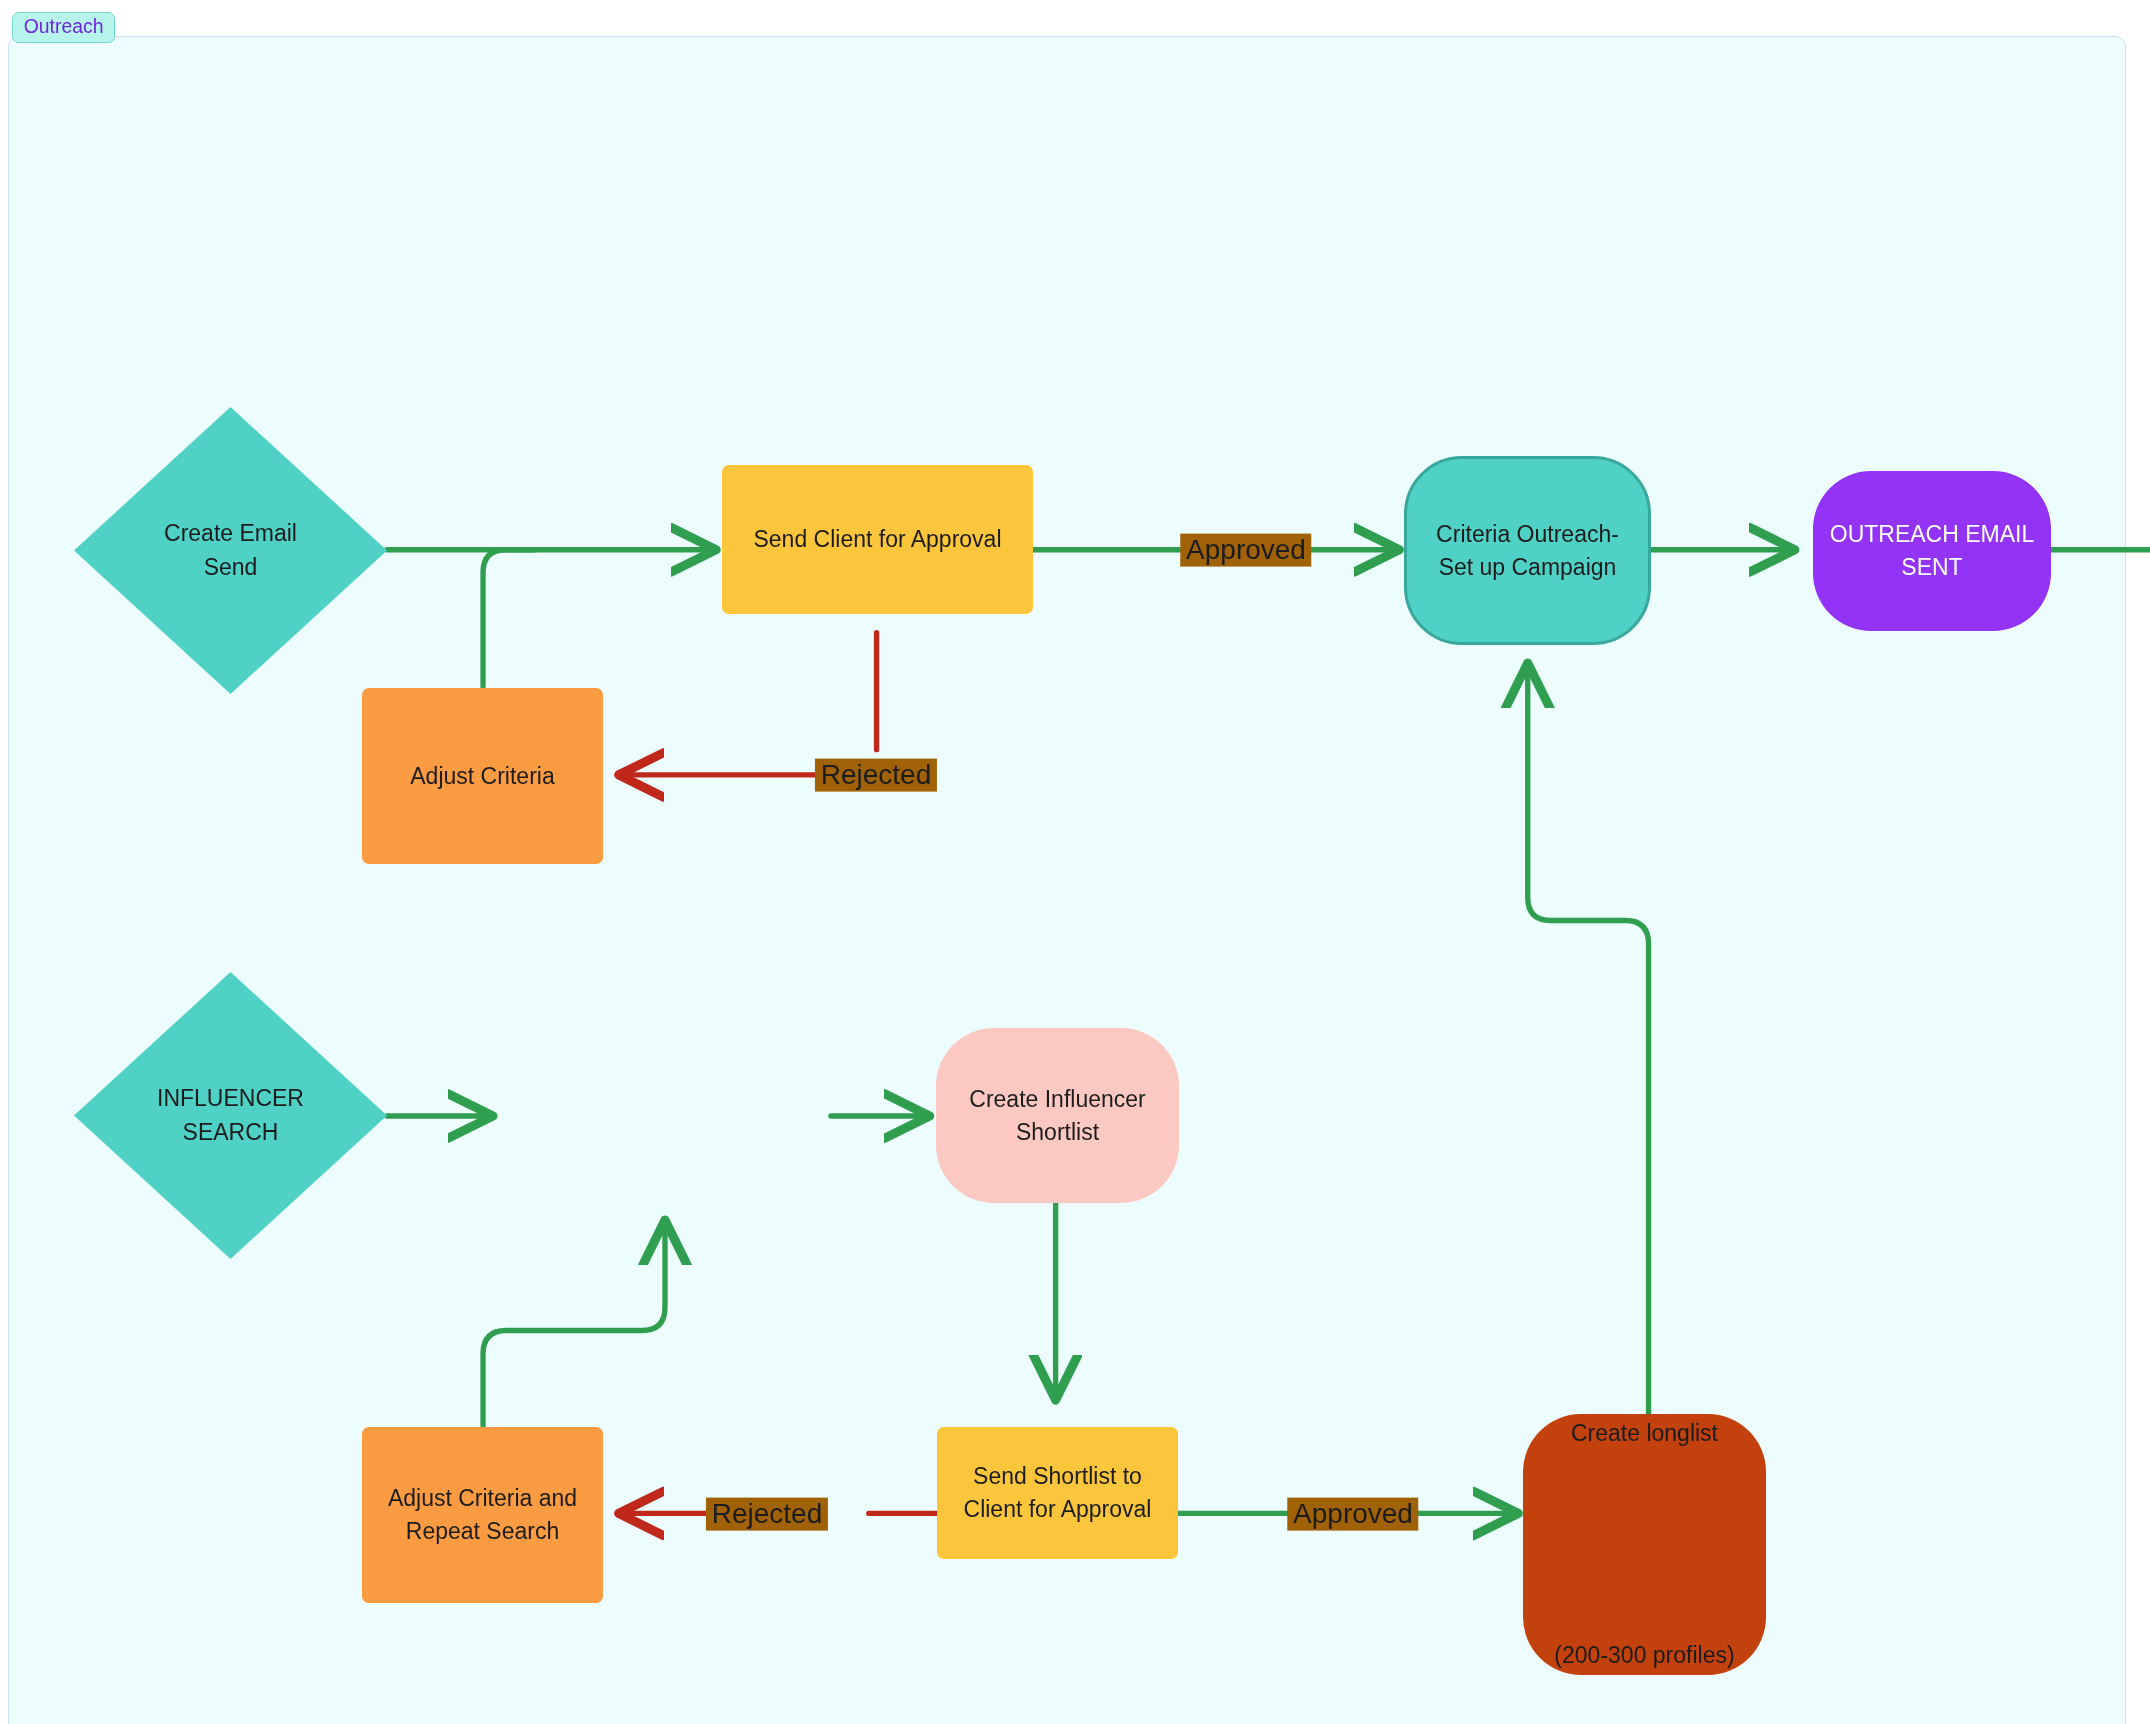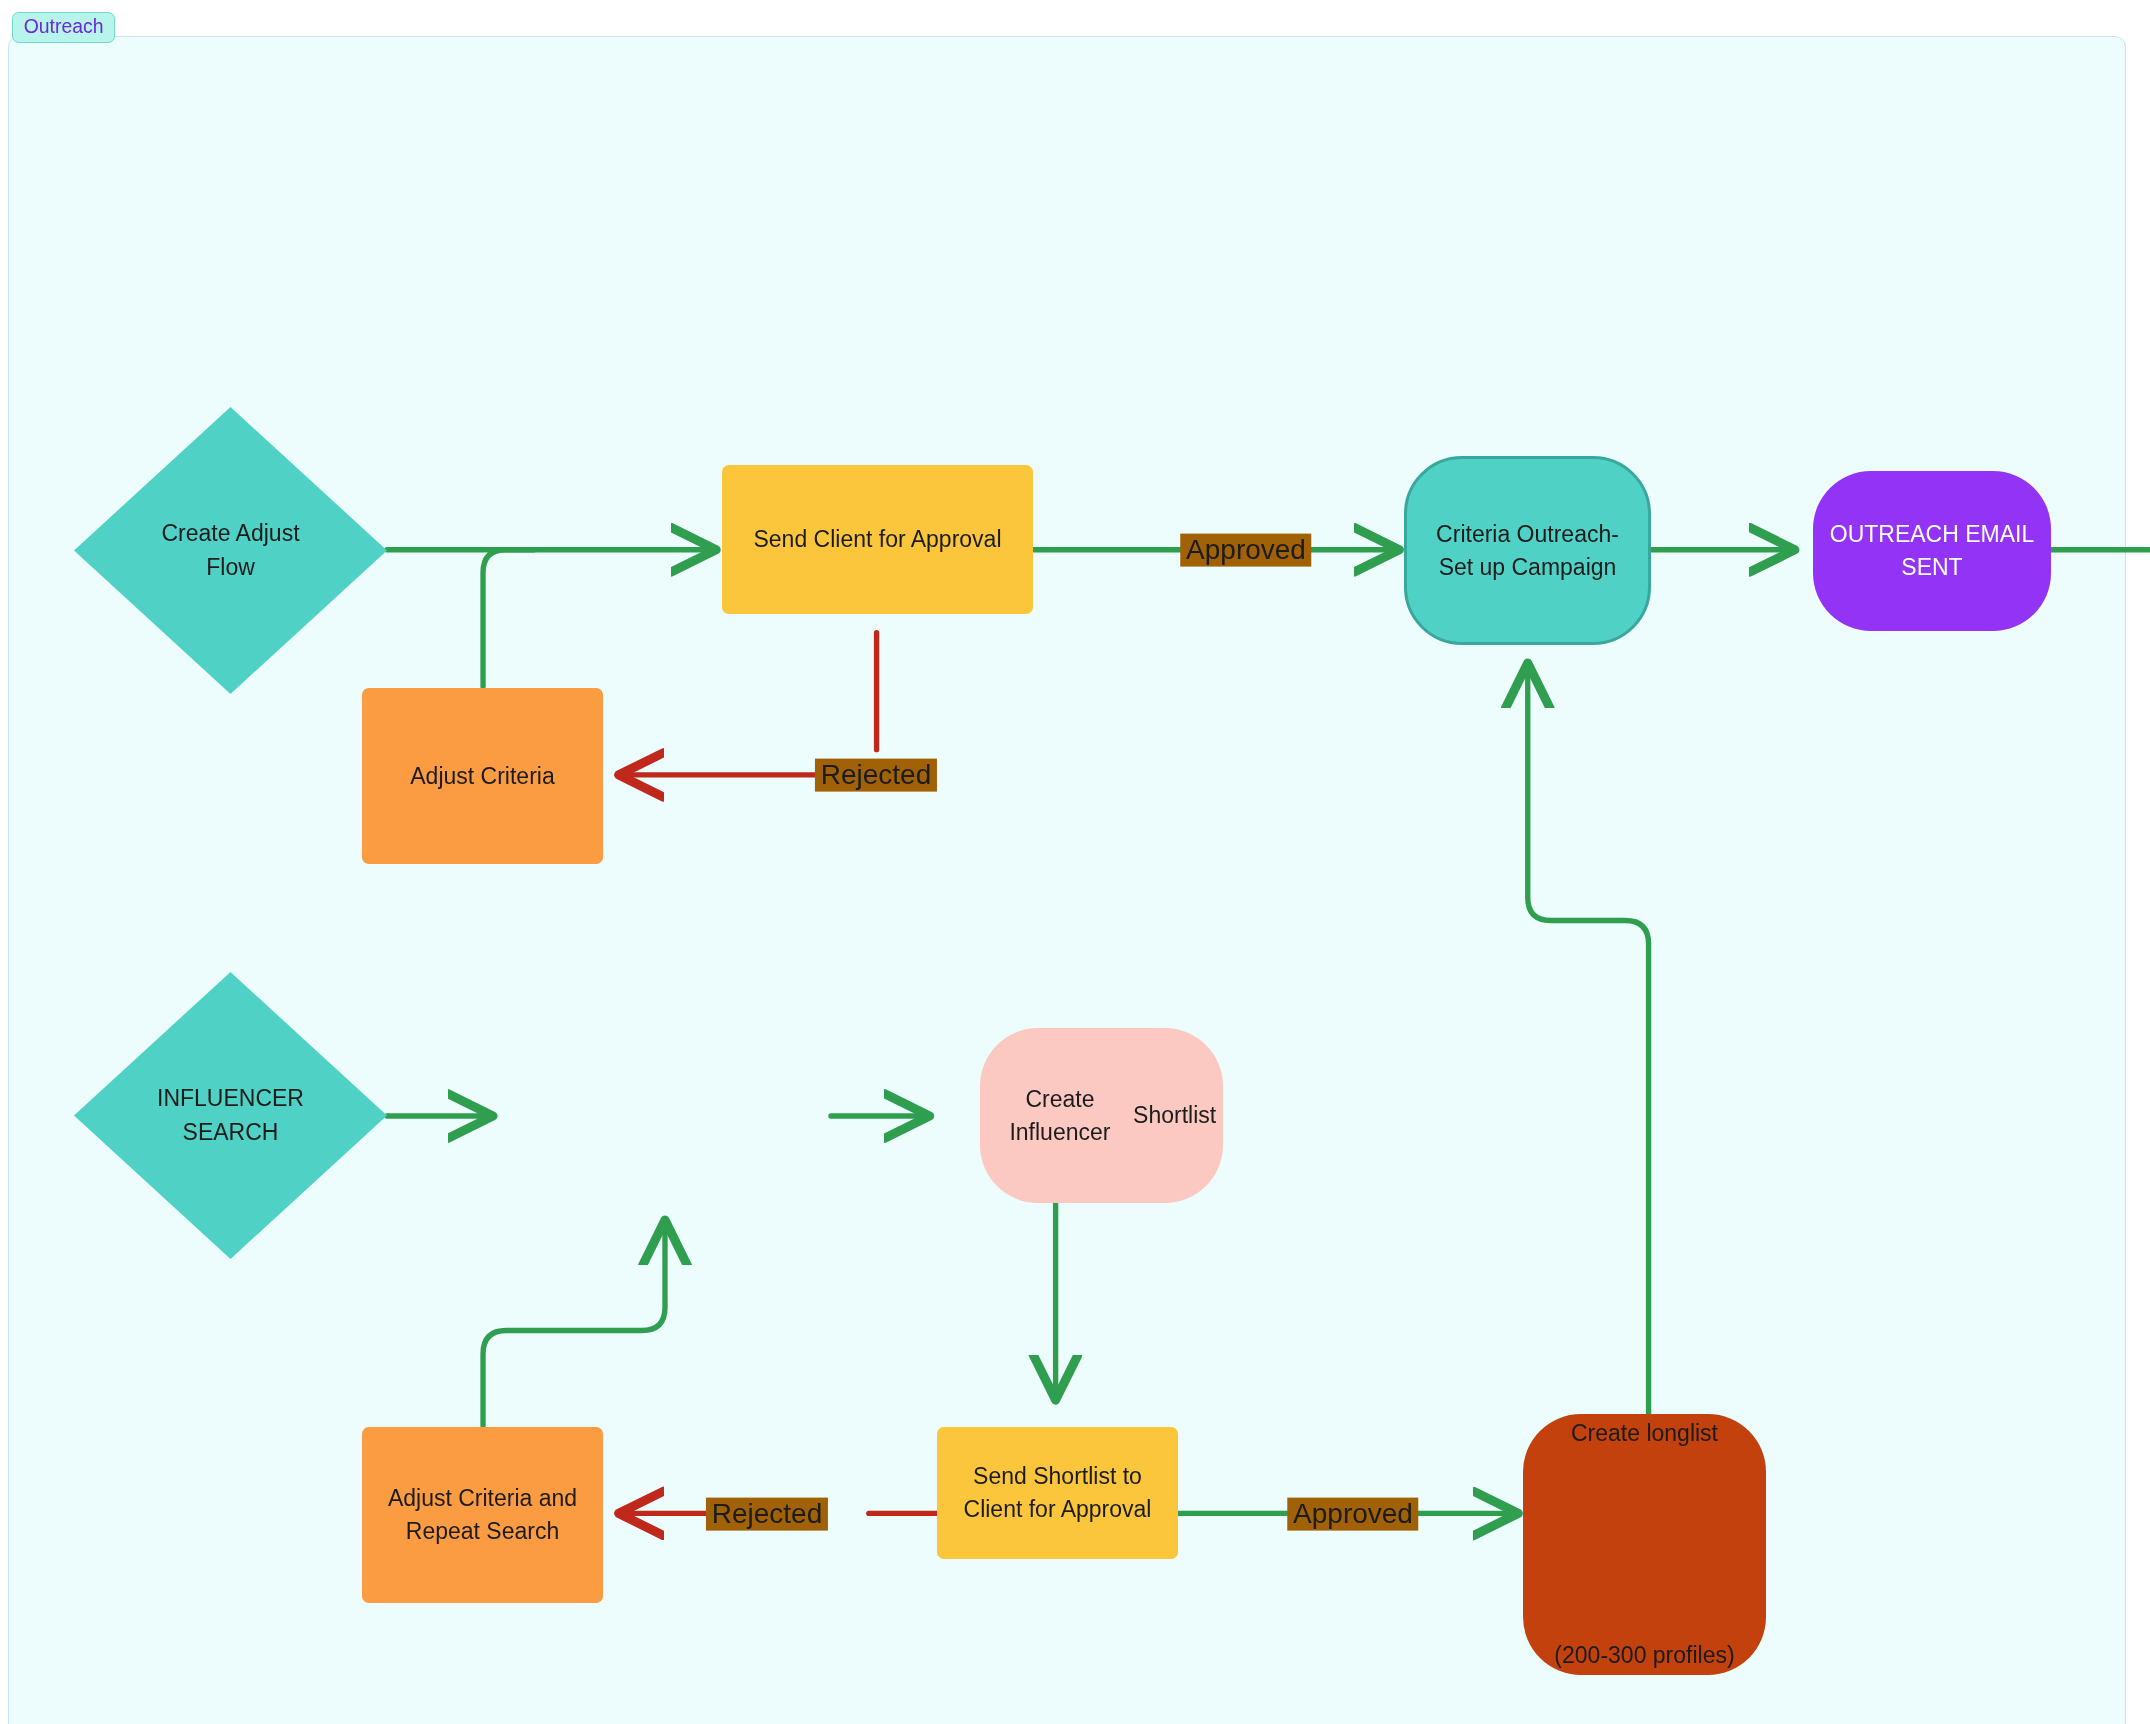--- a/index.html
+++ b/index.html
@@ -158,21 +158,21 @@
     </g>
   </svg>
 
   <div class="edge-label" style="left:1246px; top:550px;">Approved</div>
   <div class="edge-label" style="left:876px; top:775px;">Rejected</div>
   <div class="edge-label" style="left:767px; top:1514px;">Rejected</div>
   <div class="edge-label" style="left:1353px; top:1514px;">Approved</div>
 
   <div class="diamond-wrap" style="left:74px; top:407px; width:313px; height:287px;">
     <div class="diamond-shape"></div>
-    <div class="lbl" style="width:160px;">Create Adjust Flow</div>
+    <div class="lbl" style="width:160px;">Create Email Send</div>
   </div>
 
   <div class="node rect" style="left:722px; top:465px; width:311px; height:149px; background:#fcc63c;">
     <span class="lbl">Send Client for Approval</span>
   </div>
 
   <div class="node rect" style="left:362px; top:688px; width:241px; height:176px; background:#fb9b42;">
     <span class="lbl">Adjust Criteria</span>
   </div>
 
@@ -184,21 +184,21 @@
   <div class="node round-lg" style="left:1813px; top:471px; width:238px; height:160px; background:#9333f5; color:#ffffff;">
     <span class="lbl">OUTREACH EMAIL SENT</span>
   </div>
 
   <div class="diamond-wrap" style="left:74px; top:972px; width:313px; height:287px;">
     <div class="diamond-shape"></div>
     <div class="lbl" style="width:160px;">INFLUENCER SEARCH</div>
   </div>
 
 
-  <div class="node round-lg" style="left:936px; top:1028px; width:243px; height:175px; background:#fcc9c2; flex-direction:row;margin-left:44px;">
+  <div class="node round-lg" style="left:936px; top:1028px; width:243px; height:175px; background:#fcc9c2; flex-direction:column;">
     <span class="lbl">Create Influencer</span>
     <span class="lbl">Shortlist</span>
   </div>
 
   <div class="node rect" style="left:362px; top:1427px; width:241px; height:176px; background:#fb9b42; flex-direction:column;">
     <span class="lbl">Adjust Criteria and</span>
     <span class="lbl">Repeat Search</span>
   </div>
 
   <div class="node rect" style="left:937px; top:1427px; width:241px; height:132px; background:#fcc63c; flex-direction:column;">

